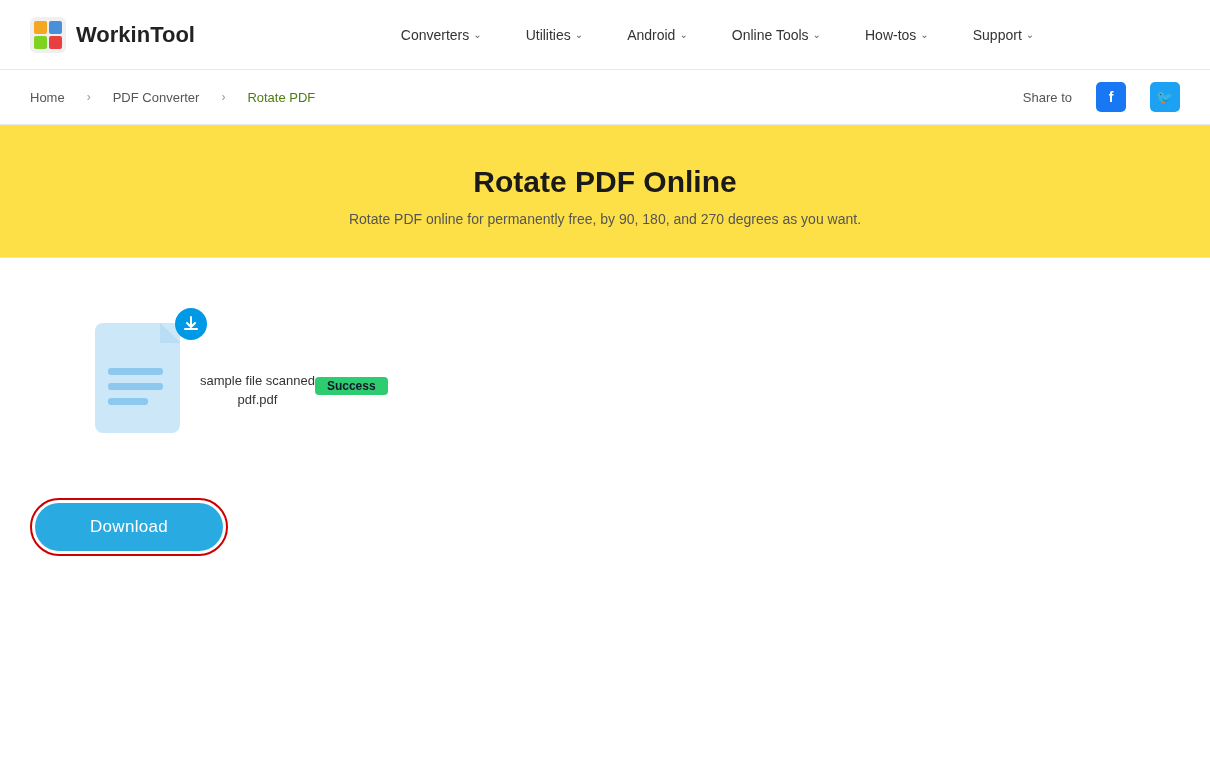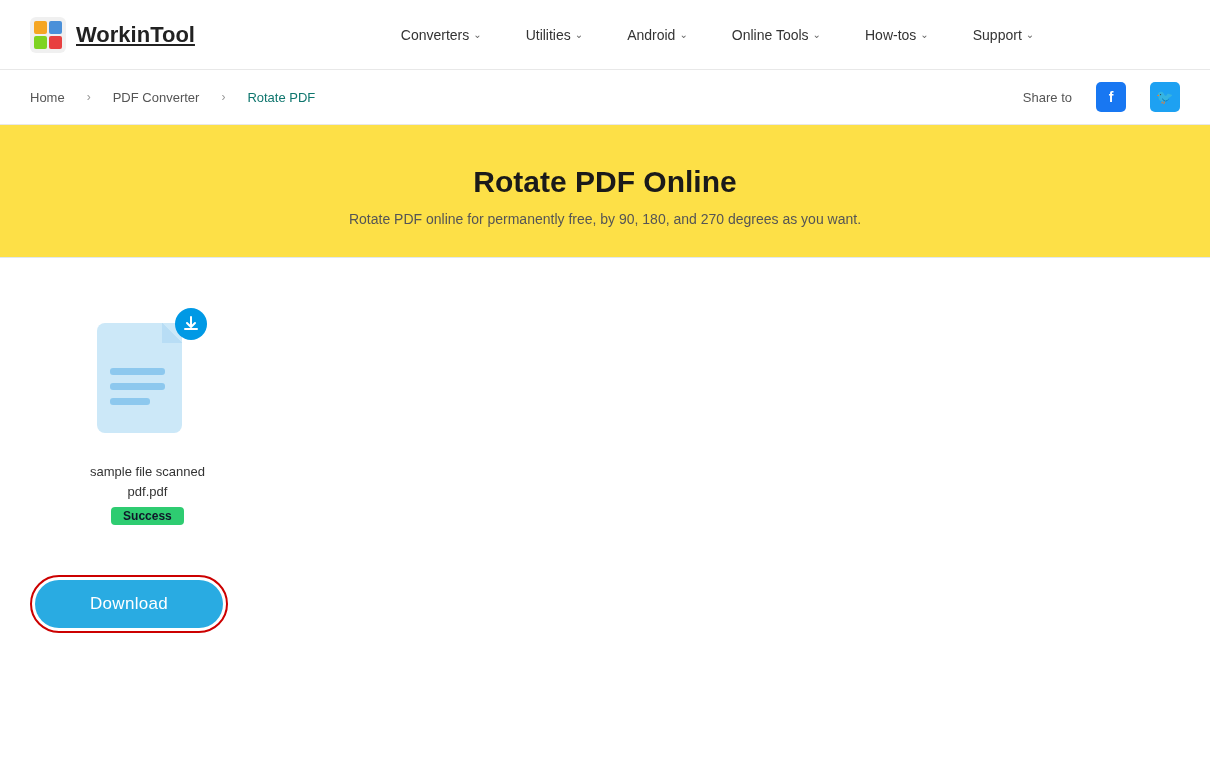--- a/index.html
+++ b/index.html
@@ -22,21 +22,20 @@
       text-decoration: none;
     }
     .logo-icon {
       width: 36px;
       height: 36px;
     }
     .logo-text {
       font-size: 22px;
       font-weight: 700;
       color: #222;
-      text-decoration: underline;
     }
     .nav {
       display: flex;
       align-items: center;
       gap: 44px;
       flex: 1;
       justify-content: center;
     }
     .nav-item {
       display: flex;
@@ -63,21 +62,21 @@
     }
     .breadcrumb {
       display: flex;
       align-items: center;
       gap: 22px;
       font-size: 13px;
       color: #555;
     }
     .breadcrumb a { color: #555; text-decoration: none; }
     .breadcrumb .sep { color: #999; font-size: 12px; }
-    .breadcrumb .current { color: #0f766e; }
+    .breadcrumb .current { color: #4d7c0f; }
     .share-area {
       display: flex;
       align-items: center;
       gap: 24px;
     }
     .share-label { font-size: 13px; color: #555; }
     .share-btn {
       width: 30px;
       height: 30px;
       border-radius: 5px;
@@ -122,21 +121,21 @@
       display: flex;
       flex-direction: column;
       align-items: flex-start;
       padding-left: 60px;
       padding-top: 20px;
     }
 
     .file-card {
       position: relative;
       display: flex;
-      flex-direction: column;
+      flex-direction: row;
       align-items: center;
     }
 
     .download-badge {
       position: absolute;
       top: -10px;
       left: 85px;
       width: 32px;
       height: 32px;
       border-radius: 50%;

